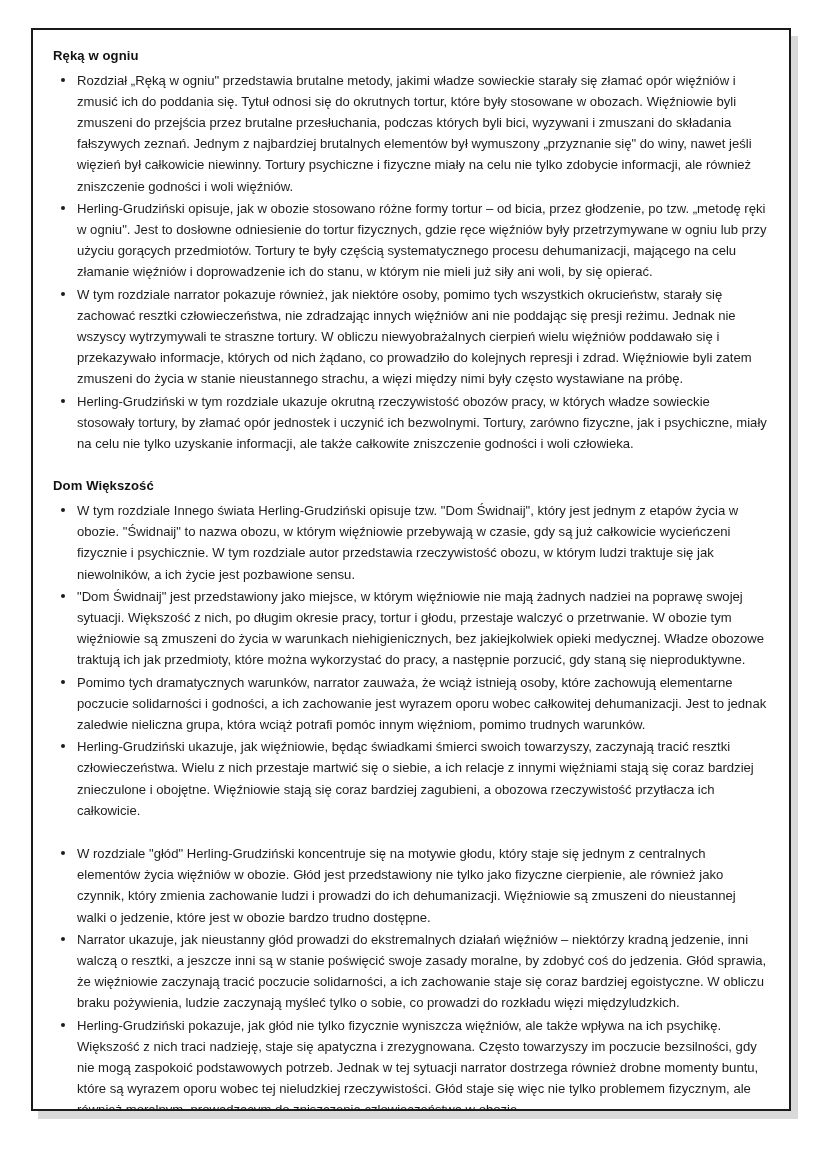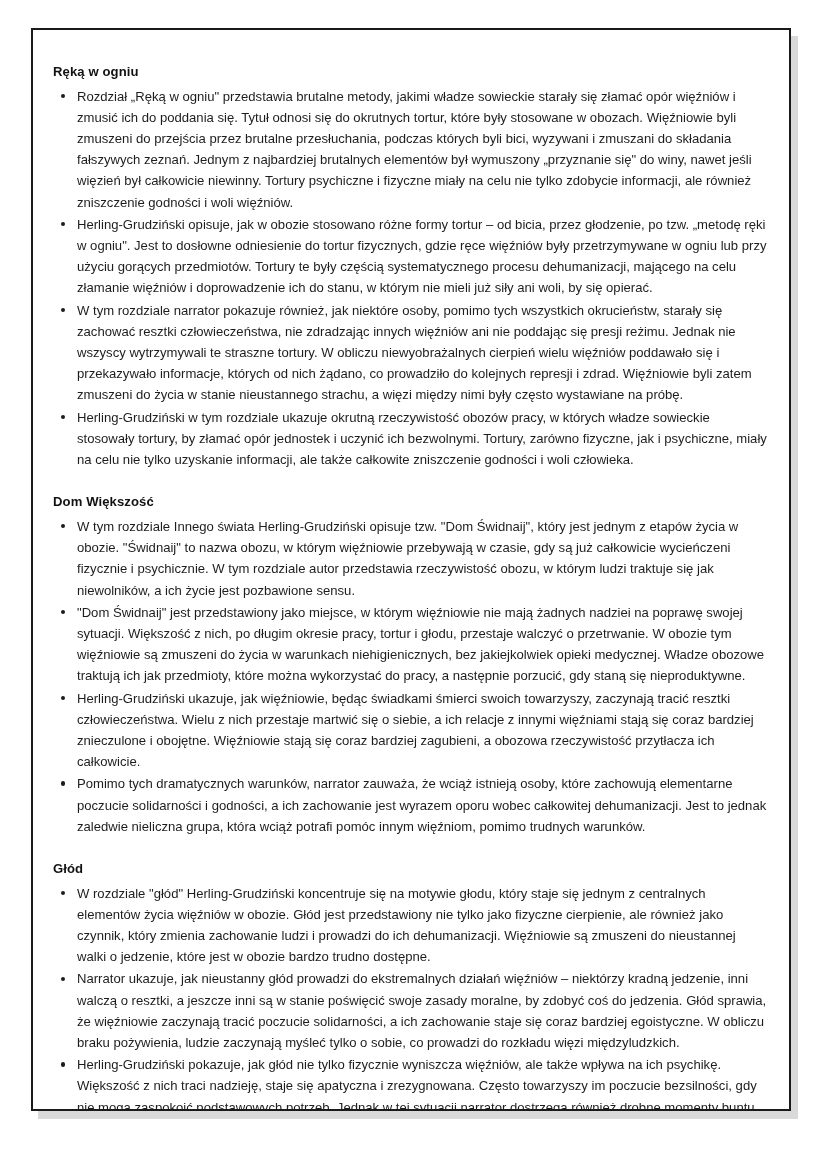--- a/index.html
+++ b/index.html
@@ -52,21 +52,21 @@
   .doc-body {
     color: #1d1d1d;
     font-size: 13.1px;
     line-height: 1.62;
   }
 
   .section {
     margin: 0 0 13px 0;
   }
   .section.first {
-    margin-top: 16px;
+    margin-top: 0;
   }
 
   .section-heading {
     font-size: 13.1px;
     font-weight: bold;
     color: #121212;
     margin: 0 0 4px 0;
     letter-spacing: 0.1px;
     line-height: 1.5;
   }
@@ -141,33 +141,32 @@
           <li class="bullet-item">
             <span class="bullet-dot"></span>
             <span>W tym rozdziale Innego świata Herling-Grudziński opisuje tzw. "Dom Świdnaij", który jest jednym z etapów życia w obozie. "Świdnaij" to nazwa obozu, w którym więźniowie przebywają w czasie, gdy są już całkowicie wycieńczeni fizycznie i psychicznie. W tym rozdziale autor przedstawia rzeczywistość obozu, w którym ludzi traktuje się jak niewolników, a ich życie jest pozbawione sensu.</span>
           </li>
           <li class="bullet-item">
             <span class="bullet-dot"></span>
             <span>"Dom Świdnaij" jest przedstawiony jako miejsce, w którym więźniowie nie mają żadnych nadziei na poprawę swojej sytuacji. Większość z nich, po długim okresie pracy, tortur i głodu, przestaje walczyć o przetrwanie. W obozie tym więźniowie są zmuszeni do życia w warunkach niehigienicznych, bez jakiejkolwiek opieki medycznej. Władze obozowe traktują ich jak przedmioty, które można wykorzystać do pracy, a następnie porzucić, gdy staną się nieproduktywne.</span>
           </li>
           <li class="bullet-item">
             <span class="bullet-dot"></span>
-            <span>Herling-Grudziński ukazuje, jak więźniowie, będąc świadkami śmierci swoich towarzyszy, zaczynają tracić resztki człowieczeństwa. Wielu z nich przestaje martwić się o siebie, a ich relacje z innymi więźniami stają się coraz bardziej znieczulone i obojętne. Więźniowie stają się coraz bardziej zagubieni, a obozowa rzeczywistość przytłacza ich całkowicie.</span>
+            <span>Pomimo tych dramatycznych warunków, narrator zauważa, że wciąż istnieją osoby, które zachowują elementarne poczucie solidarności i godności, a ich zachowanie jest wyrazem oporu wobec całkowitej dehumanizacji. Jest to jednak zaledwie nieliczna grupa, która wciąż potrafi pomóc innym więźniom, pomimo trudnych warunków.</span>
           </li>
           <li class="bullet-item">
             <span class="bullet-dot"></span>
-            <span>Pomimo tych dramatycznych warunków, narrator zauważa, że wciąż istnieją osoby, które zachowują elementarne poczucie solidarności i godności, a ich zachowanie jest wyrazem oporu wobec całkowitej dehumanizacji. Jest to jednak zaledwie nieliczna grupa, która wciąż potrafi pomóc innym więźniom, pomimo trudnych warunków.</span>
+            <span>Herling-Grudziński ukazuje, jak więźniowie, będąc świadkami śmierci swoich towarzyszy, zaczynają tracić resztki człowieczeństwa. Wielu z nich przestaje martwić się o siebie, a ich relacje z innymi więźniami stają się coraz bardziej znieczulone i obojętne. Więźniowie stają się coraz bardziej zagubieni, a obozowa rzeczywistość przytłacza ich całkowicie.</span>
           </li>
         </ul>
       </section>
 
       <div class="section-gap-lg"></div>
 
       <section class="section">
-        <h2 class="section-heading">Głód</h2>
         <ul class="bullet-list">
           <li class="bullet-item">
             <span class="bullet-dot"></span>
             <span>W rozdziale "głód" Herling-Grudziński koncentruje się na motywie głodu, który staje się jednym z centralnych elementów życia więźniów w obozie. Głód jest przedstawiony nie tylko jako fizyczne cierpienie, ale również jako czynnik, który zmienia zachowanie ludzi i prowadzi do ich dehumanizacji. Więźniowie są zmuszeni do nieustannej walki o jedzenie, które jest w obozie bardzo trudno dostępne.</span>
           </li>
           <li class="bullet-item">
             <span class="bullet-dot"></span>
             <span>Narrator ukazuje, jak nieustanny głód prowadzi do ekstremalnych działań więźniów – niektórzy kradną jedzenie, inni walczą o resztki, a jeszcze inni są w stanie poświęcić swoje zasady moralne, by zdobyć coś do jedzenia. Głód sprawia, że więźniowie zaczynają tracić poczucie solidarności, a ich zachowanie staje się coraz bardziej egoistyczne. W obliczu braku pożywienia, ludzie zaczynają myśleć tylko o sobie, co prowadzi do rozkładu więzi międzyludzkich.</span>
           </li>
           <li class="bullet-item">

